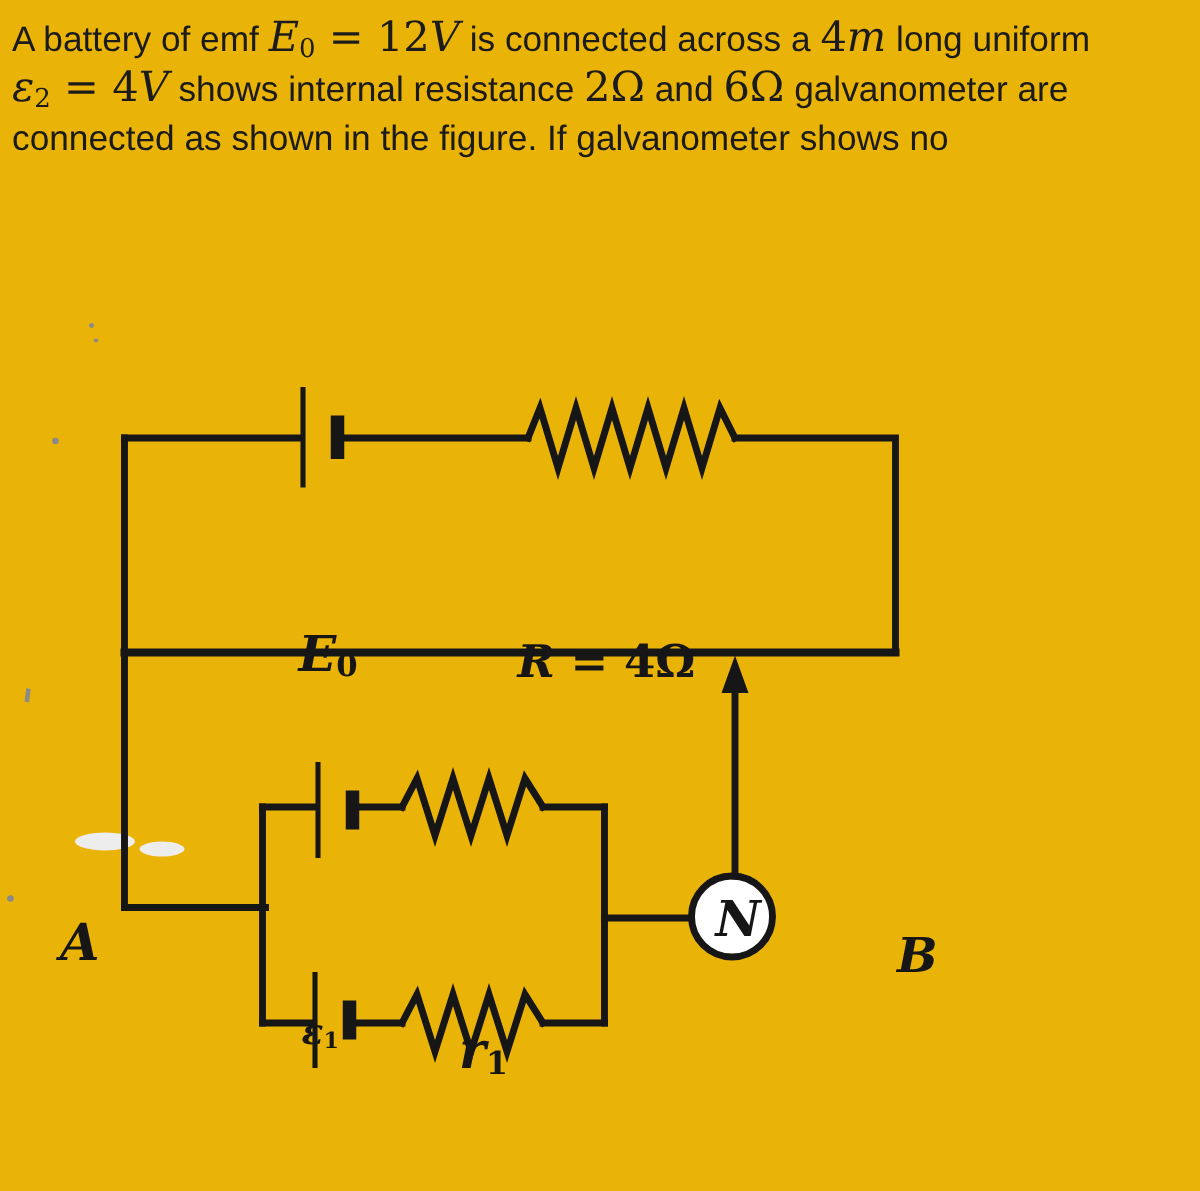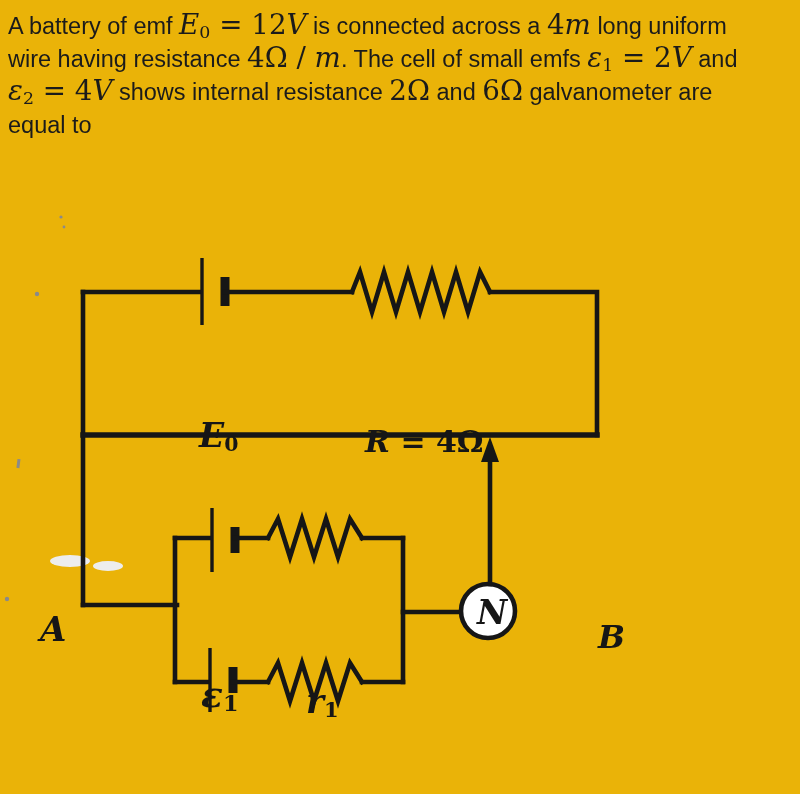--- a/index.html
+++ b/index.html
@@ -20,37 +20,36 @@
   .plate-short{stroke:#161616;stroke-width:9;stroke-linecap:butt;}
   .gcircle{stroke:#161616;stroke-width:4.6;fill:#ffffff;}
   .ahead{fill:#161616;stroke:none;}
   .speck{fill:#8a8a8a;}
   .smudge{fill:#ededed;}
   .clbl{position:absolute;font-family:"DejaVu Serif","Liberation Serif",serif;font-weight:700;
         color:#161616;line-height:1;white-space:nowrap;}
   .clbl .it{font-style:italic;}
   .clbl .sb{font-size:0.62em;vertical-align:-0.18em;font-style:normal;}
   .lbl-e0{left:199px;top:214px;font-size:33px;}
-  .lbl-r{left:365px;top:222px;font-size:30px;}
+  .lbl-r{left:345px;top:222px;font-size:30px;}
   .lbl-a{left:40px;top:407px;font-size:34px;}
   .lbl-b{left:598px;top:416px;font-size:32px;}
   .lbl-n{left:477px;top:391px;font-size:33px;}
-  .lbl-eps1{left:201px;top:471px;font-size:36px;}
+  .lbl-eps1{left:201px;top:471px;font-size:24px;}
   .lbl-r1{left:306px;top:479px;font-size:34px;}
 </style>
 </head>
 <body>
 
 <div class="page">
 
   <div class="problem">
       <div class="pline"><span>A battery of emf </span><span class="math mi">E</span><span class="math msub">0</span><span class="math"> = 12</span><span class="math mi">V</span><span> is connected across a </span><span class="math">4</span><span class="math mi">m</span><span> long uniform</span></div>
-      <div class="pline"><span>wire having resistance </span><span class="math">4Ω / </span><span class="math mi">m</span><span>. The cell of small emfs </span><span class="math mi">ε</span><span class="math msub">1</span><span class="math"> = 2</span><span class="math mi">V</span><span> and</span></div>
       <div class="pline"><span class="math mi">ε</span><span class="math msub">2</span><span class="math"> = 4</span><span class="math mi">V</span><span> shows internal resistance </span><span class="math">2Ω</span><span> and </span><span class="math">6Ω</span><span> galvanometer are</span></div>
-      <div class="pline"><span>equal to</span></div>
+      <div class="pline"><span>connected as shown in the figure. If galvanometer shows no</span></div>
     </div>
 
   <div class="figure">
 
     <svg class="cktsvg" width="800" height="589" viewBox="0 0 800 589" xmlns="http://www.w3.org/2000/svg">
 
       <g>
         <circle class="speck" cx="37" cy="89" r="2.2"></circle>
         <rect class="speck" x="17" y="254" width="3" height="9" transform="rotate(7 18 258)"></rect>
         <circle class="speck" cx="7" cy="394" r="2.2"></circle>

